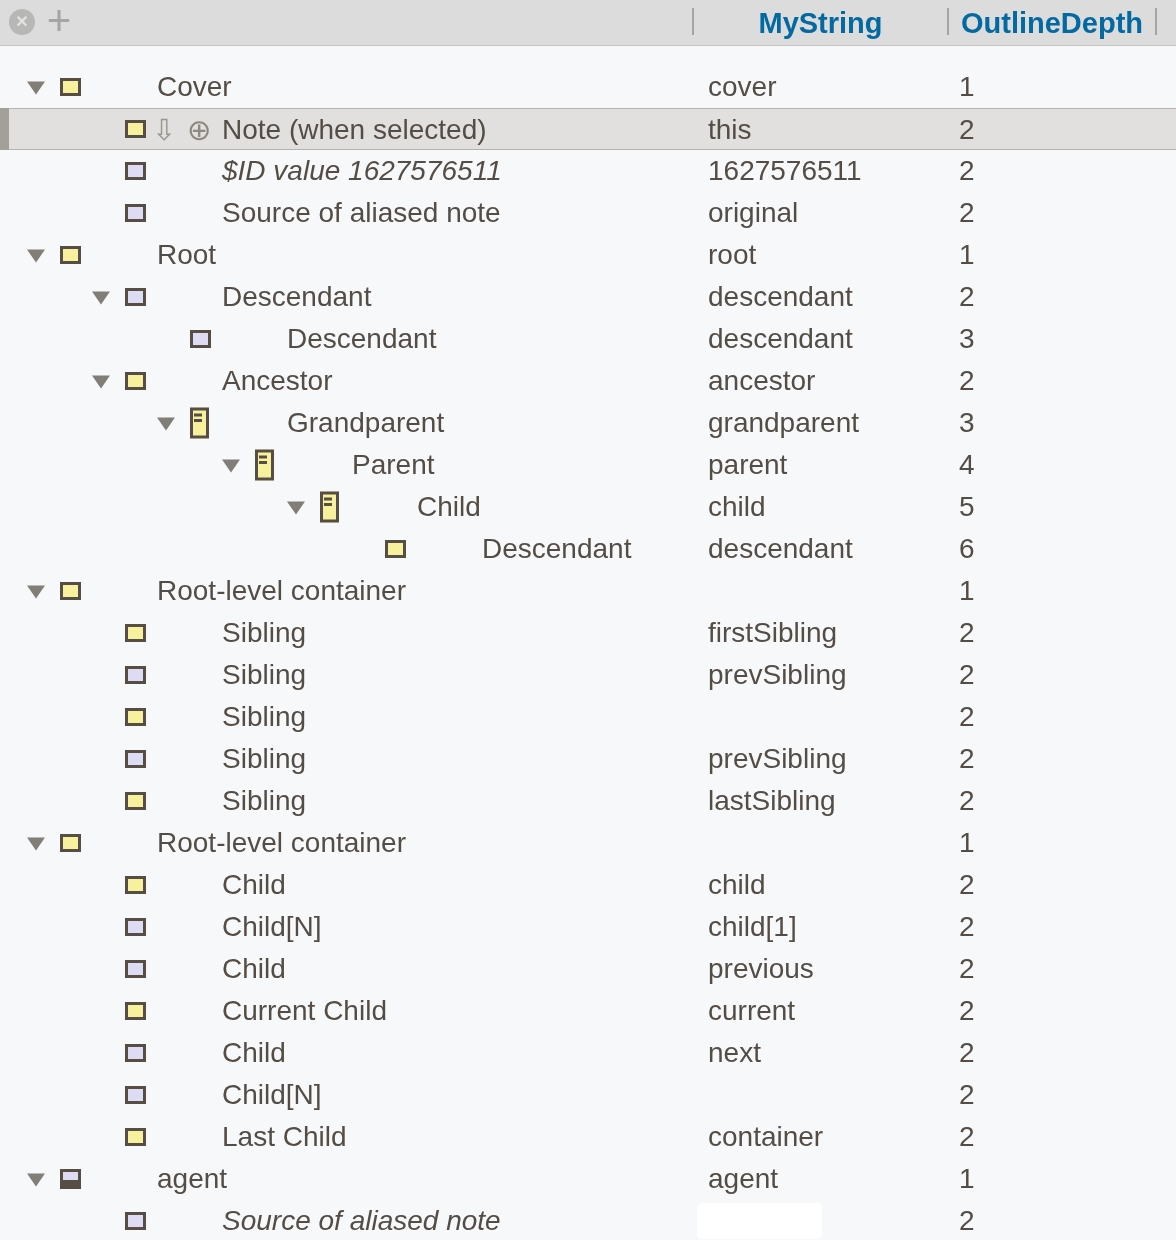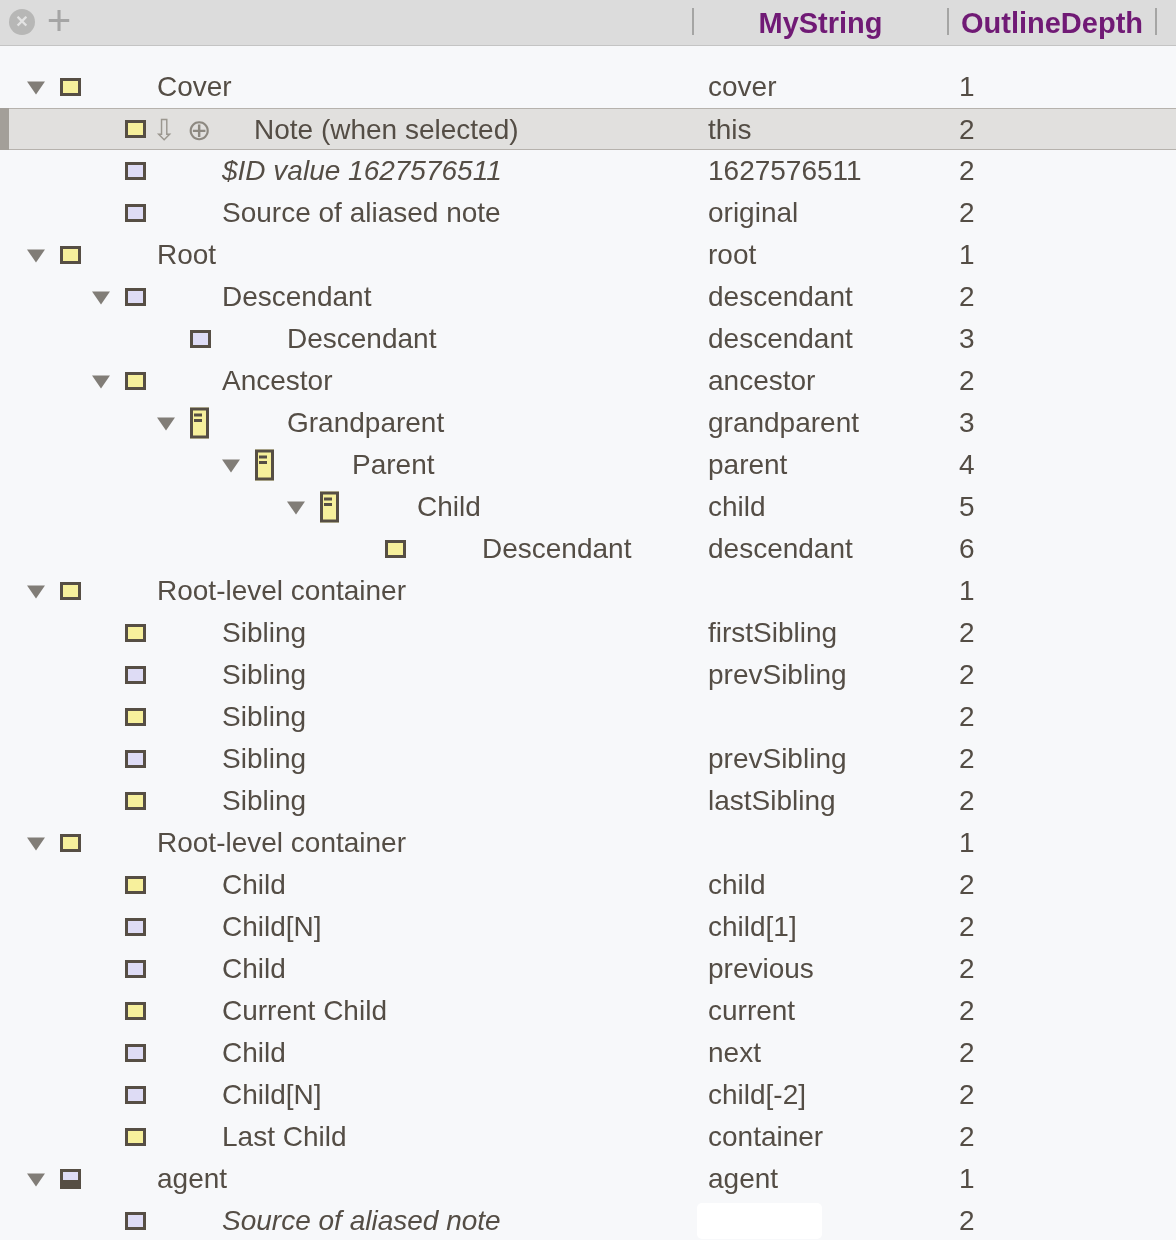--- a/index.html
+++ b/index.html
@@ -18,21 +18,21 @@
     text-align:center;line-height:26px;cursor:default;
   }
   .addbtn{
     position:absolute;left:42px;top:-4px;width:34px;height:50px;
     color:#a5a5a5;font-size:42px;font-weight:200;text-align:center;line-height:50px;
   }
   .hdiv{position:absolute;top:8px;width:2px;height:27px;background:#a5a5a4;}
   .hdiv.d1{left:692px;} .hdiv.d2{left:947px;} .hdiv.d3{left:1155px;}
   .hcol{
     position:absolute;top:0;height:45px;line-height:47px;text-align:center;
-    font-weight:bold;font-size:29px;color:#701a75;letter-spacing:0;
+    font-weight:bold;font-size:29px;color:#0369a1;letter-spacing:0;
   }
   .hcol.c1{left:694px;width:253px;}
   .hcol.c2{left:949px;width:206px;}
   
   .content{position:absolute;top:46px;left:0;width:1176px;height:1194px;padding-top:20px;box-sizing:content-box;}
   .row{position:relative;width:1176px;height:42px;box-sizing:border-box;}
   .row.selected{
     background:#e1e0de;
     border-top:1px solid #b6b2ad;border-bottom:1px solid #b6b2ad;
   }
@@ -96,21 +96,21 @@
     <span class="label" style="left: 157px;">Cover</span>
     <span class="cell mystring">cover</span>
 
     <span class="cell depth">1</span>
   </div>
       <div class="row selected">
 
     <span class="icon square-yellow" style="left: 125px;"></span>
     <span class="glyph arrow" style="left: 152px;">⇩</span>
     <span class="glyph plus" style="left: 187px;">⊕</span>
-    <span class="label" style="left: 222px; margin-left: 32px;">Note (when selected)</span>
+    <span class="label" style="left: 222px;">Note (when selected)</span>
     <span class="cell mystring">this</span>
 
     <span class="cell depth">2</span>
   </div>
       <div class="row">
 
     <span class="icon square-lavender" style="left: 125px;"></span>
 
     <span class="label" style="left: 222px; font-style: italic;">$ID value 1627576511</span>
     <span class="cell mystring">1627576511</span>
@@ -304,21 +304,20 @@
     <span class="label" style="left: 222px;">Child</span>
     <span class="cell mystring">next</span>
 
     <span class="cell depth">2</span>
   </div>
       <div class="row">
 
     <span class="icon square-lavender" style="left: 125px;"></span>
 
     <span class="label" style="left: 222px;">Child[N]</span>
-    <span class="cell mystring">child[-2]</span>
 
     <span class="cell depth">2</span>
   </div>
       <div class="row">
 
     <span class="icon square-yellow" style="left: 125px;"></span>
 
     <span class="label" style="left: 222px;">Last Child</span>
     <span class="cell mystring">container</span>
 

